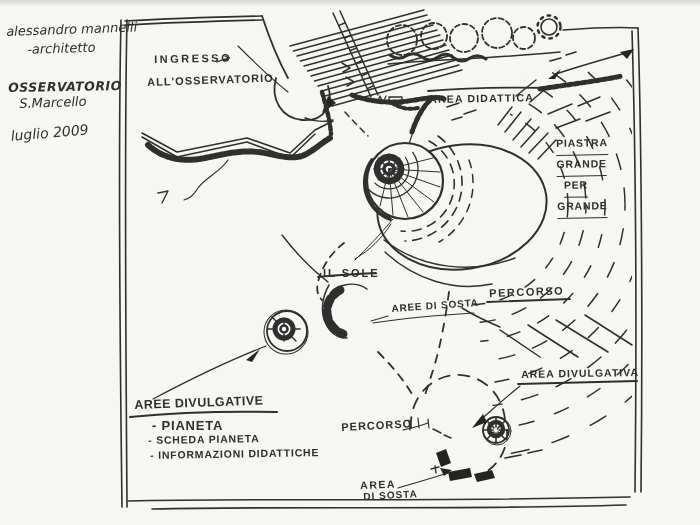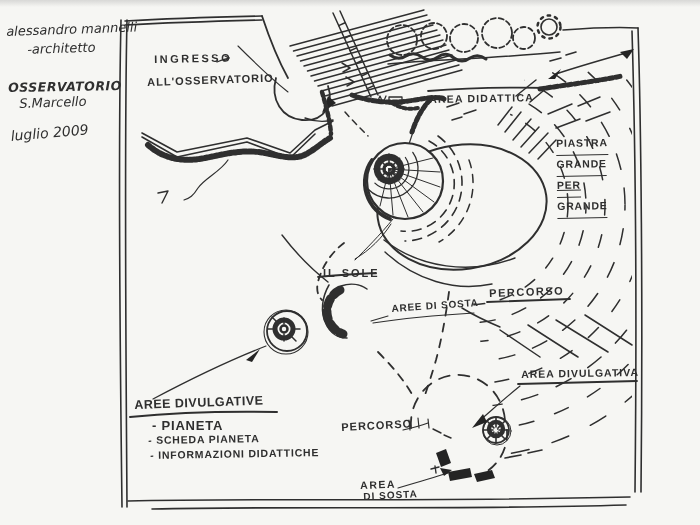--- a/index.html
+++ b/index.html
@@ -276,21 +276,21 @@
 <div class="label hand" style="left:10px;top:128px;font-size:14px;transform:rotate(-5deg);">luglio 2009</div>
 
 <div class="label caps" style="left:154px;top:53px;font-size:11px;letter-spacing:2.5px;transform:rotate(-1deg);">INGRESSO</div>
 <div class="label caps" style="left:147px;top:76px;font-size:11px;letter-spacing:1px;transform:rotate(-2deg);">ALL'OSSERVATORIO</div>
 
 <div class="label caps" style="left:429px;top:93px;font-size:10.5px;letter-spacing:1.2px;transform:rotate(-1deg);">AREA DIDATTICA</div>
 
 <div class="label caps" style="left:556px;top:137px;font-size:10.5px;letter-spacing:.8px;transform:rotate(-1deg);">
   <span class="ul" style="margin-bottom:2px;">PIASTRA</span>
   <span class="ul" style="margin-bottom:2px;">GRANDE</span>
-  <span class="ul" style="margin-bottom:2px;text-decoration:underline;">PER</span>
+  <span class="ul" style="margin-left:7px;margin-bottom:2px;">PER</span>
   <span class="ul">GRANDE</span>
 </div>
 
 <div class="label caps" style="left:323px;top:267px;font-size:11px;letter-spacing:2px;">IL SOLE</div>
 
 <div class="label caps" style="left:489px;top:287px;font-size:11px;letter-spacing:1.5px;transform:rotate(-2deg);">PERCORSO</div>
 
 <div class="label caps" style="left:391px;top:303px;font-size:10px;letter-spacing:.8px;transform:rotate(-4deg);">AREE DI SOSTA</div>
 
 <div class="label caps" style="left:134px;top:398px;font-size:12.5px;letter-spacing:.5px;font-weight:700;transform:rotate(-2deg);">AREE DIVULGATIVE</div>

